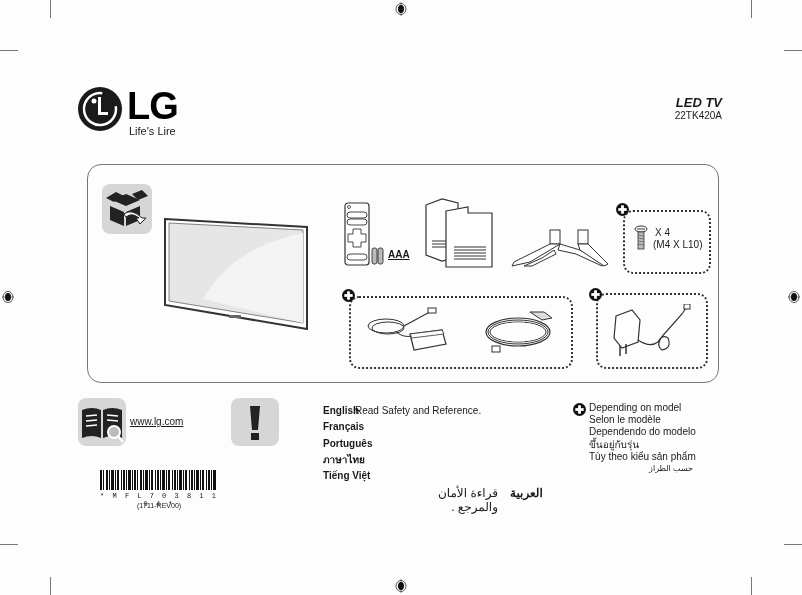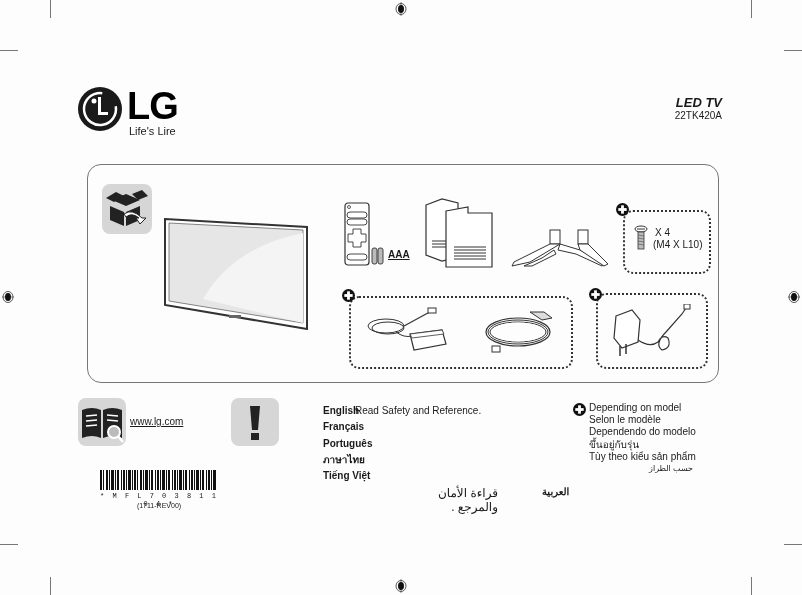--- a/index.html
+++ b/index.html
@@ -208,21 +208,21 @@
 <div class="lang-col">
   <div>English</div>
   <div>Français</div>
   <div>Português</div>
   <div>ภาษาไทย</div>
   <div>Tiếng Việt</div>
 </div>
 <div class="msg-col">
   <div><span>Read </span><b>Safety and Reference</b><span>.</span></div>
 </div>
-<div class="abs" style="left:510px;top:486px;font-size:10px;font-weight:bold;direction:rtl;margin-left:32px;">العربية</div>
+<div class="abs" style="left:510px;top:486px;font-size:12px;font-weight:bold;direction:rtl;">العربية</div>
 <div class="abs" style="left:418px;top:486px;font-size:12px;direction:rtl;width:80px;text-align:right;">قراءة الأمان والمرجع .</div>
 
 <svg class="plus" style="left:573px;top:403px;" viewBox="0 0 14 14">
     <circle cx="7" cy="7" r="7" fill="#111"></circle>
     <rect x="5.5" y="2.5" width="3" height="9" fill="#fff"></rect>
     <rect x="2.5" y="5.5" width="9" height="3" fill="#fff"></rect>
   </svg>
 <div class="dep">
   <div>Depending on model</div>
   <div>Selon le modèle</div>

